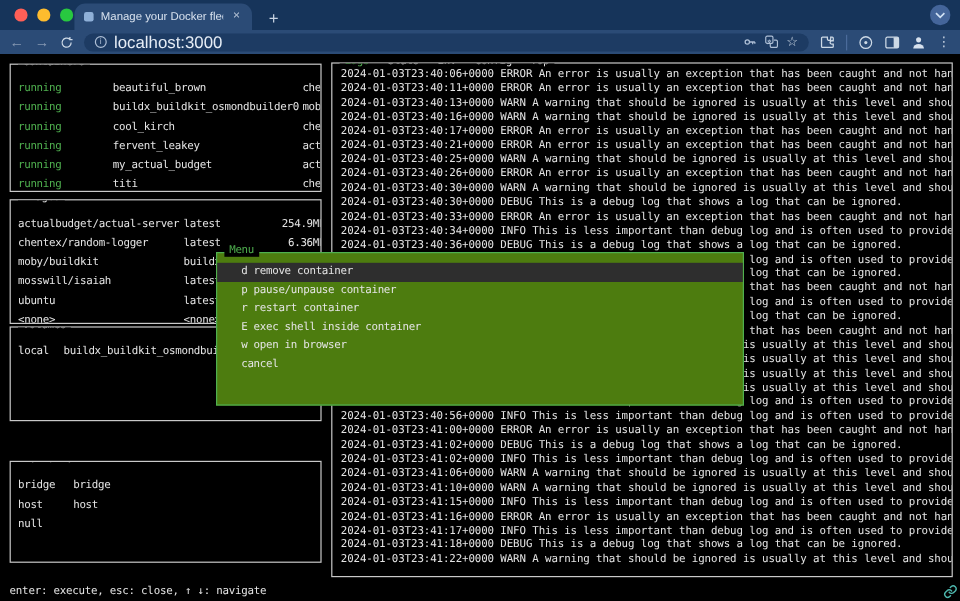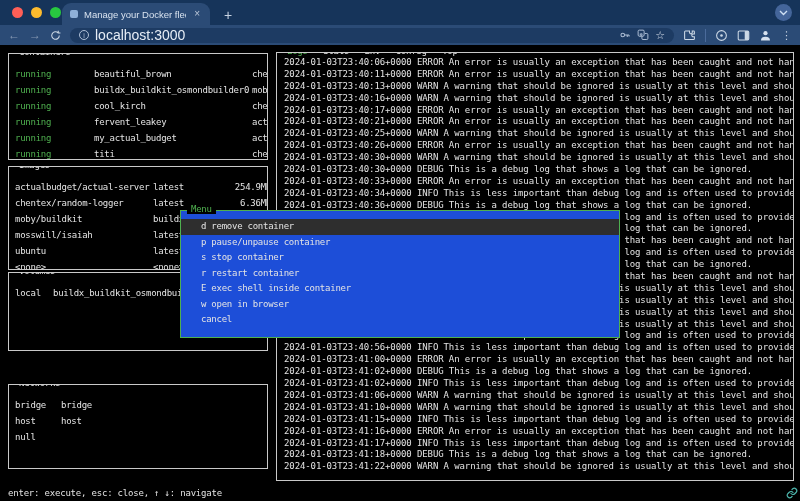--- a/index.html
+++ b/index.html
@@ -56,21 +56,21 @@
   .i-name{flex:0 0 138px;overflow:hidden}
   .i-tag{flex:0 0 60px;overflow:hidden}
   .i-size{flex:1;text-align:right;margin-right:-4px;overflow:hidden}
   .v-drv{flex:0 0 38px}.v-name{flex:1;overflow:hidden}
   .n-name{flex:0 0 46px}.n-drv{flex:1}
   .loghead .t-active{color:var(--green)}
   .logbody{padding:4px 0 0 7px;letter-spacing:-0.1px}
   .logline{height:11.9px;line-height:11.9px;white-space:pre;overflow:hidden}
 
   
-  .menu{position:absolute;left:180px;top:165px;width:440px;height:128px;background:#1d4ed8;
+  .menu{position:absolute;left:180px;top:165px;width:440px;height:128px;background:#4d7c0f;
         border:1px solid var(--green);z-index:5}
   .menu .ptitle{color:var(--green)}
   .mitems{padding-top:8px}
   .mitem{height:15.5px;line-height:15.5px;padding-left:20px;white-space:pre}
   .mitem.sel{background:var(--sel)}
 
   
   .statusbar{position:absolute;left:8px;top:441px;right:2px;height:14px;display:flex;
              align-items:center;letter-spacing:-0.2px;white-space:pre}
   .statusbar .sspacer{flex:1}
@@ -233,21 +233,20 @@
         <div class="logline">2024-01-03T23:41:18+0000 DEBUG This is a debug log that shows a log that can be ignored.</div>
         <div class="logline">2024-01-03T23:41:22+0000 WARN A warning that should be ignored is usually at this level and should be</div>
       </div>
   </div>
 
   <div class="menu">
     <span class="ptitle">Menu</span>
     <div class="mitems">
         <div class="mitem sel">d remove container</div>
         <div class="mitem">p pause/unpause container</div>
-        <div class="mitem">s stop container</div>
         <div class="mitem">r restart container</div>
         <div class="mitem">E exec shell inside container</div>
         <div class="mitem">w open in browser</div>
         <div class="mitem">cancel</div>
       </div>
   </div>
 
   <div class="statusbar">
     <span>enter: execute, esc: close, ↑ ↓: navigate</span>
     <span class="sspacer"></span>

